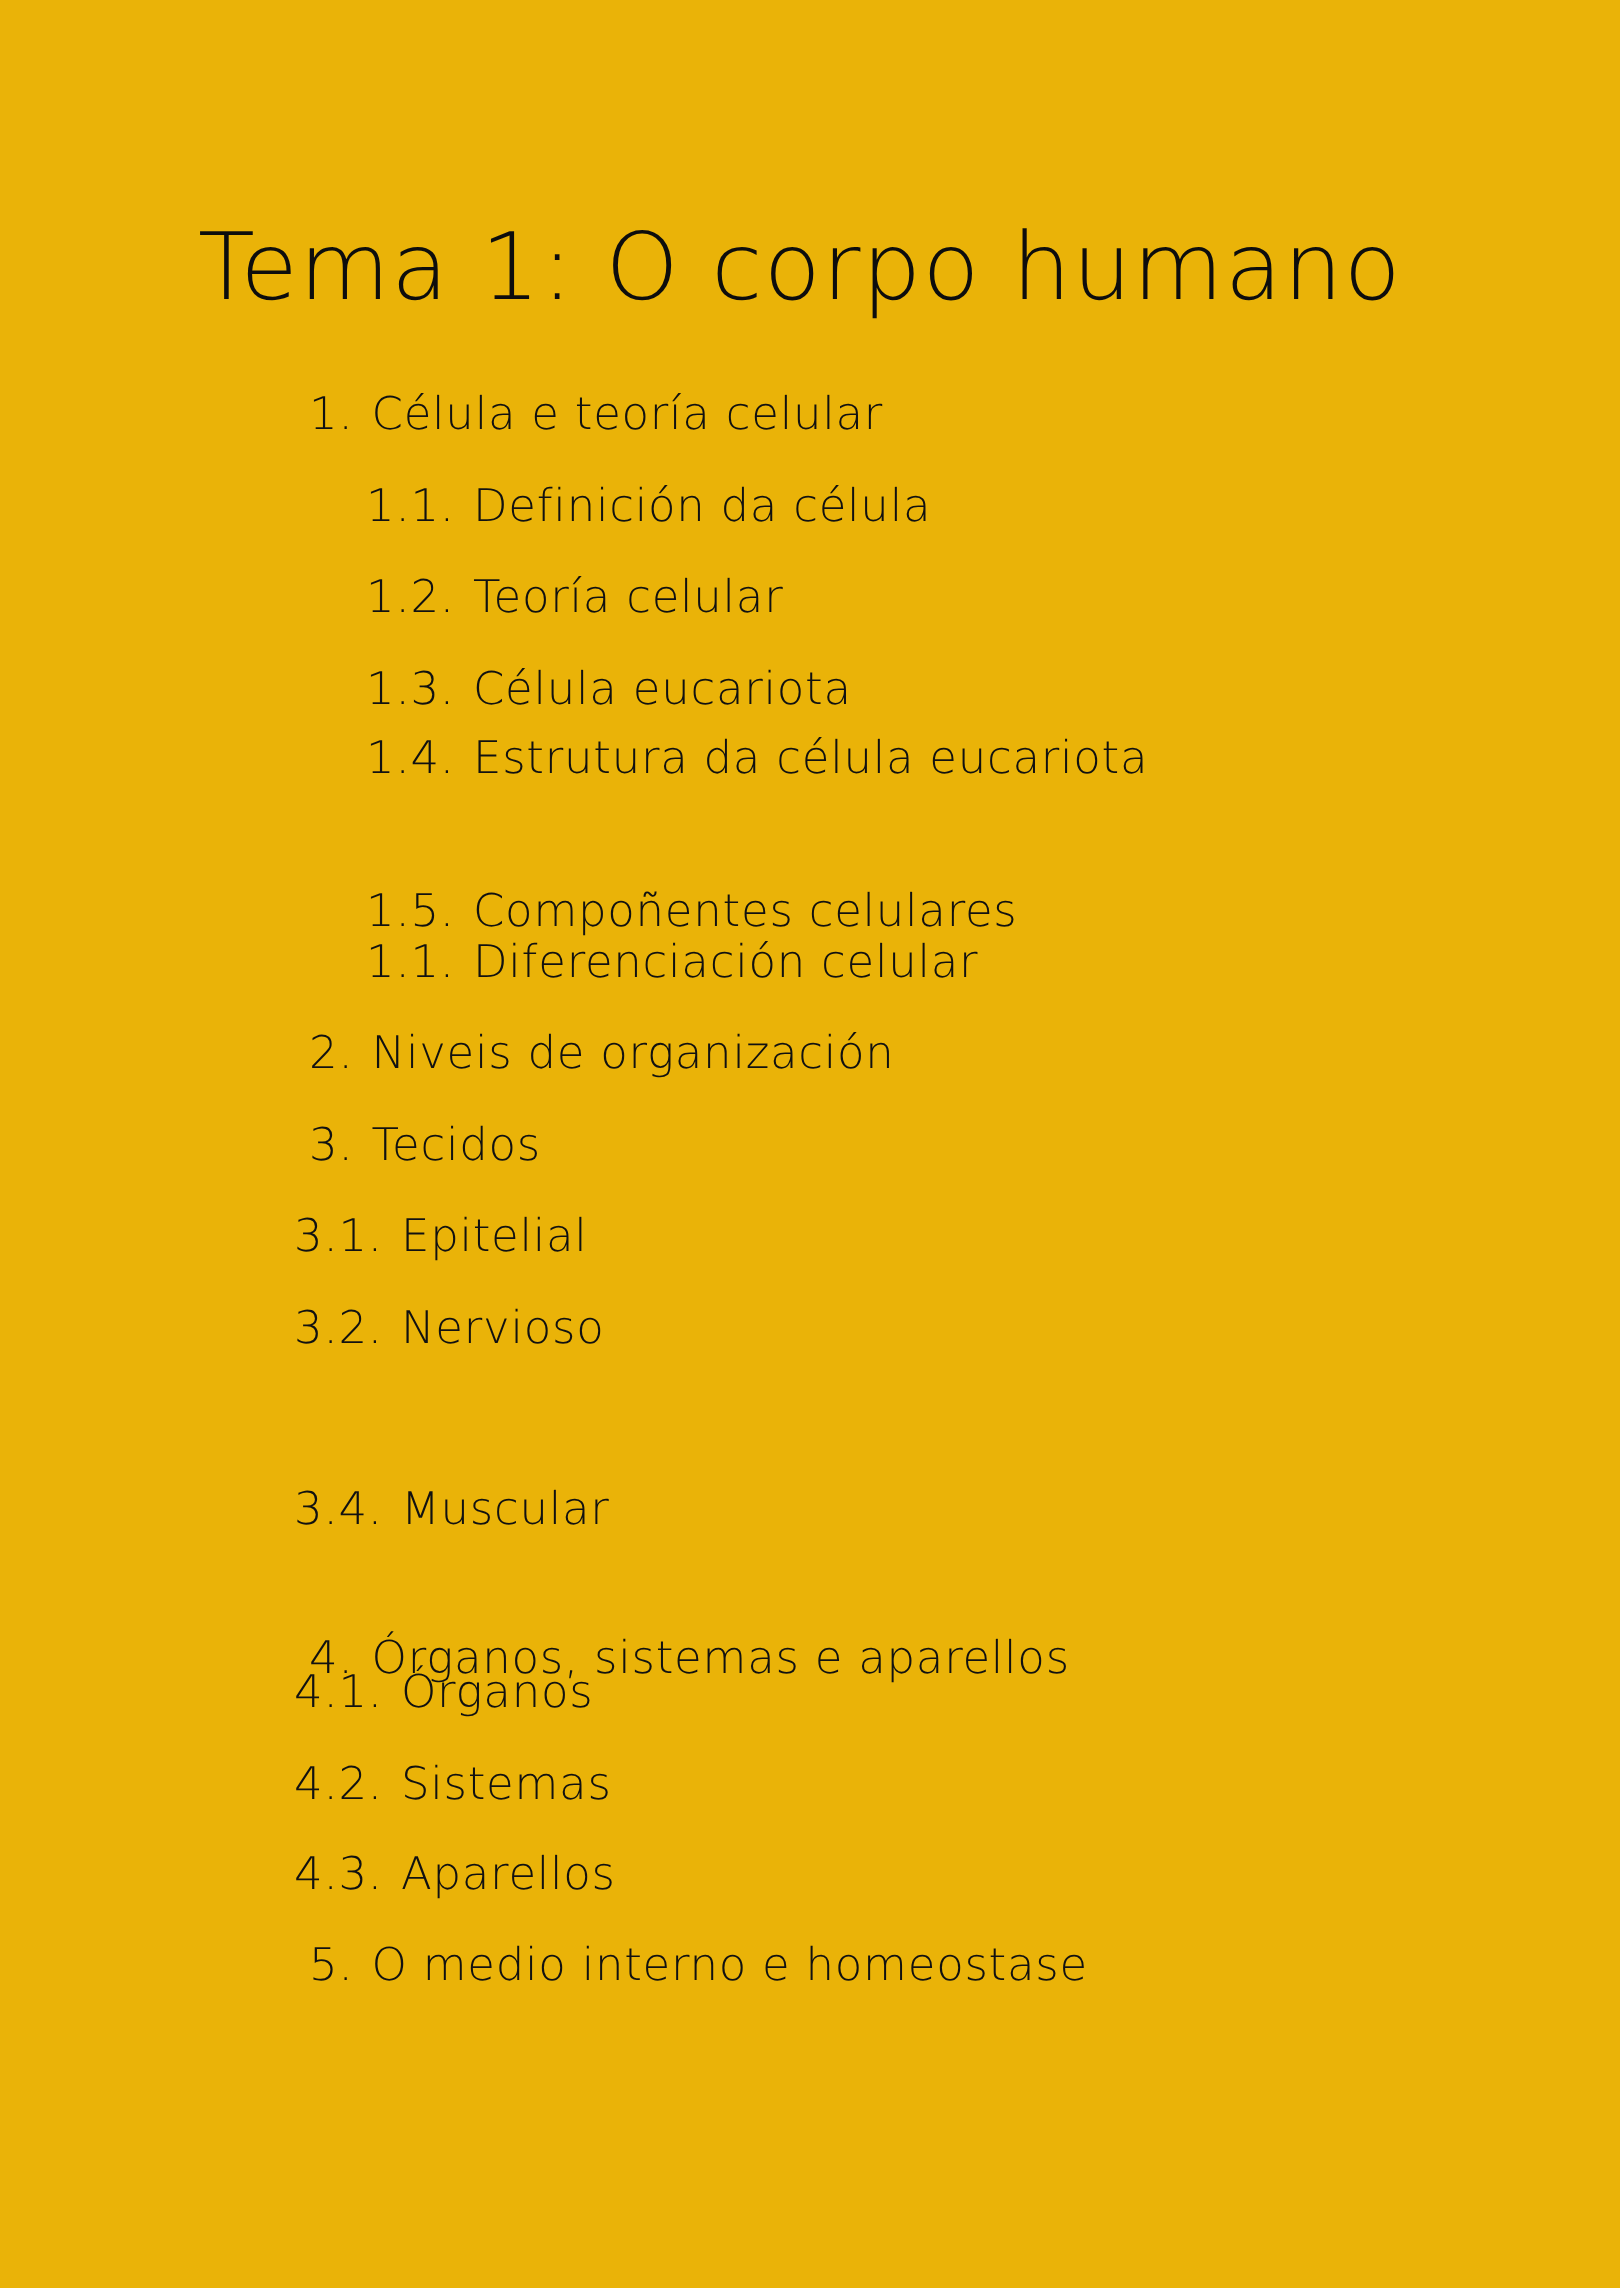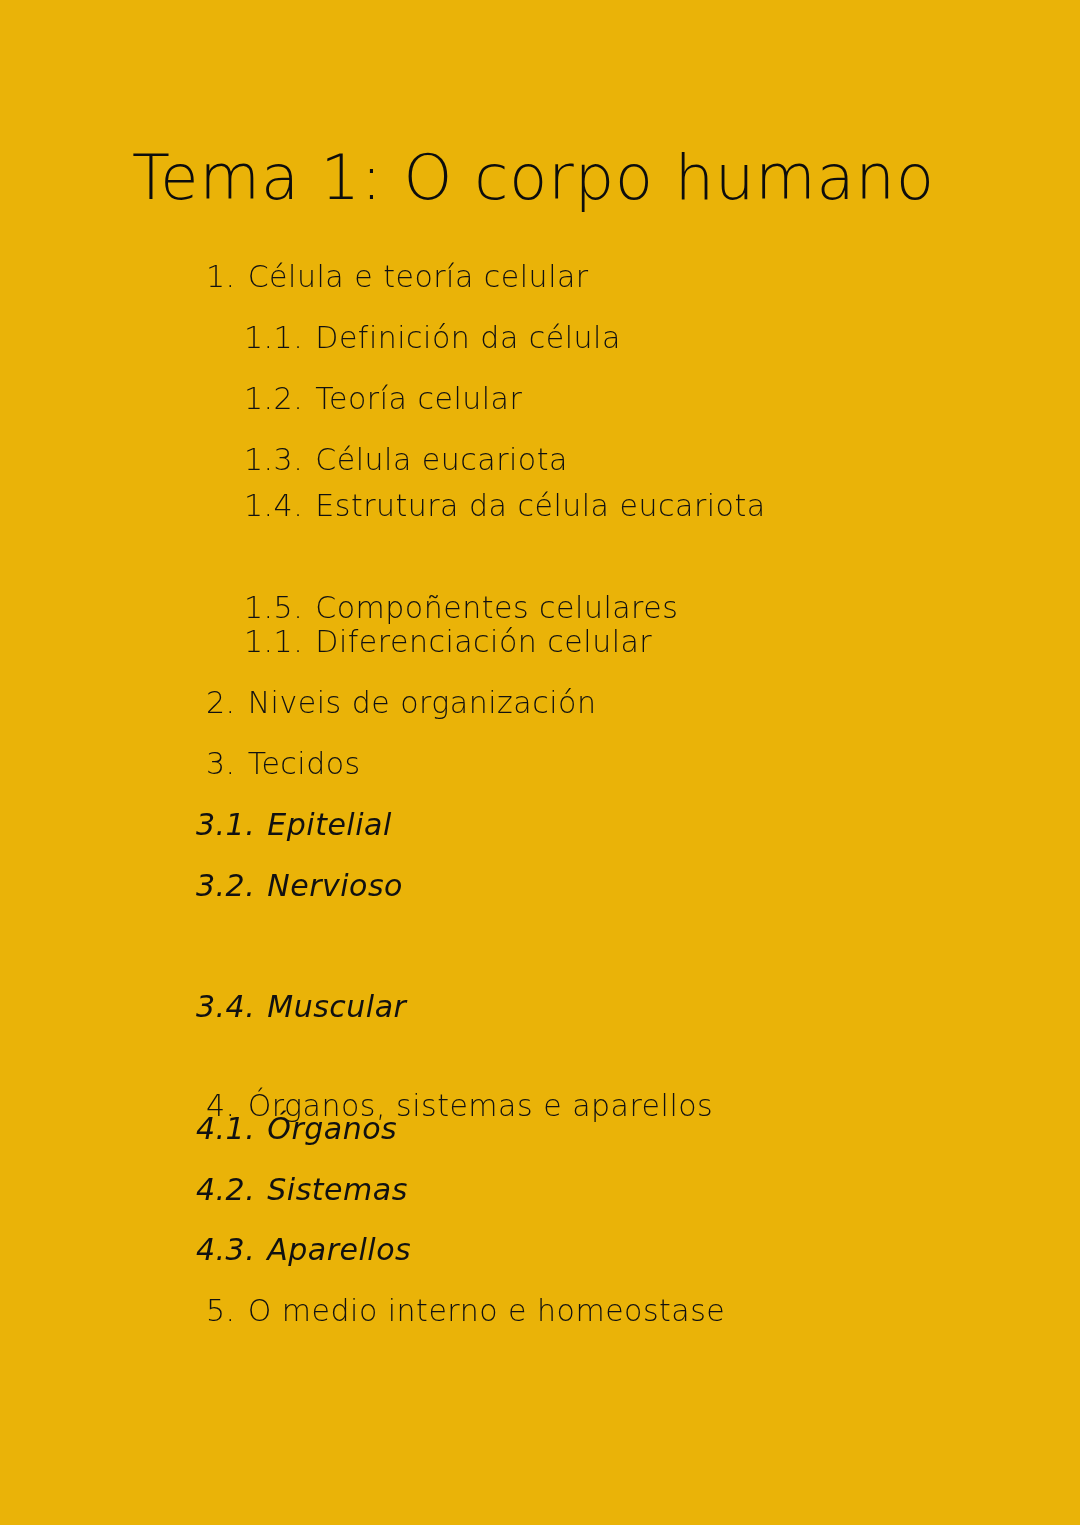--- a/index.html
+++ b/index.html
@@ -38,21 +38,21 @@
       white-space: nowrap;
       color: #111111;
       font-weight: 300;
       letter-spacing: 0.5px;
     }
     .toc-line .num {
       margin-right: 2px;
     }
     .lvl1 { left: 162px; margin-left: 44px; }
     .lvl2a { left: 208px; margin-left: 36px; }
-    .lvl2b { left: 196px; font-style: italic; }
+    .lvl2b { left: 196px; }
   </style>
 </head>
 <body>
 
 <div class="page">
 
   <div class="title">Tema 1: O corpo humano</div>
 
   <div class="toc-line lvl1" style="top:257px">
     <span class="num">1.</span>

